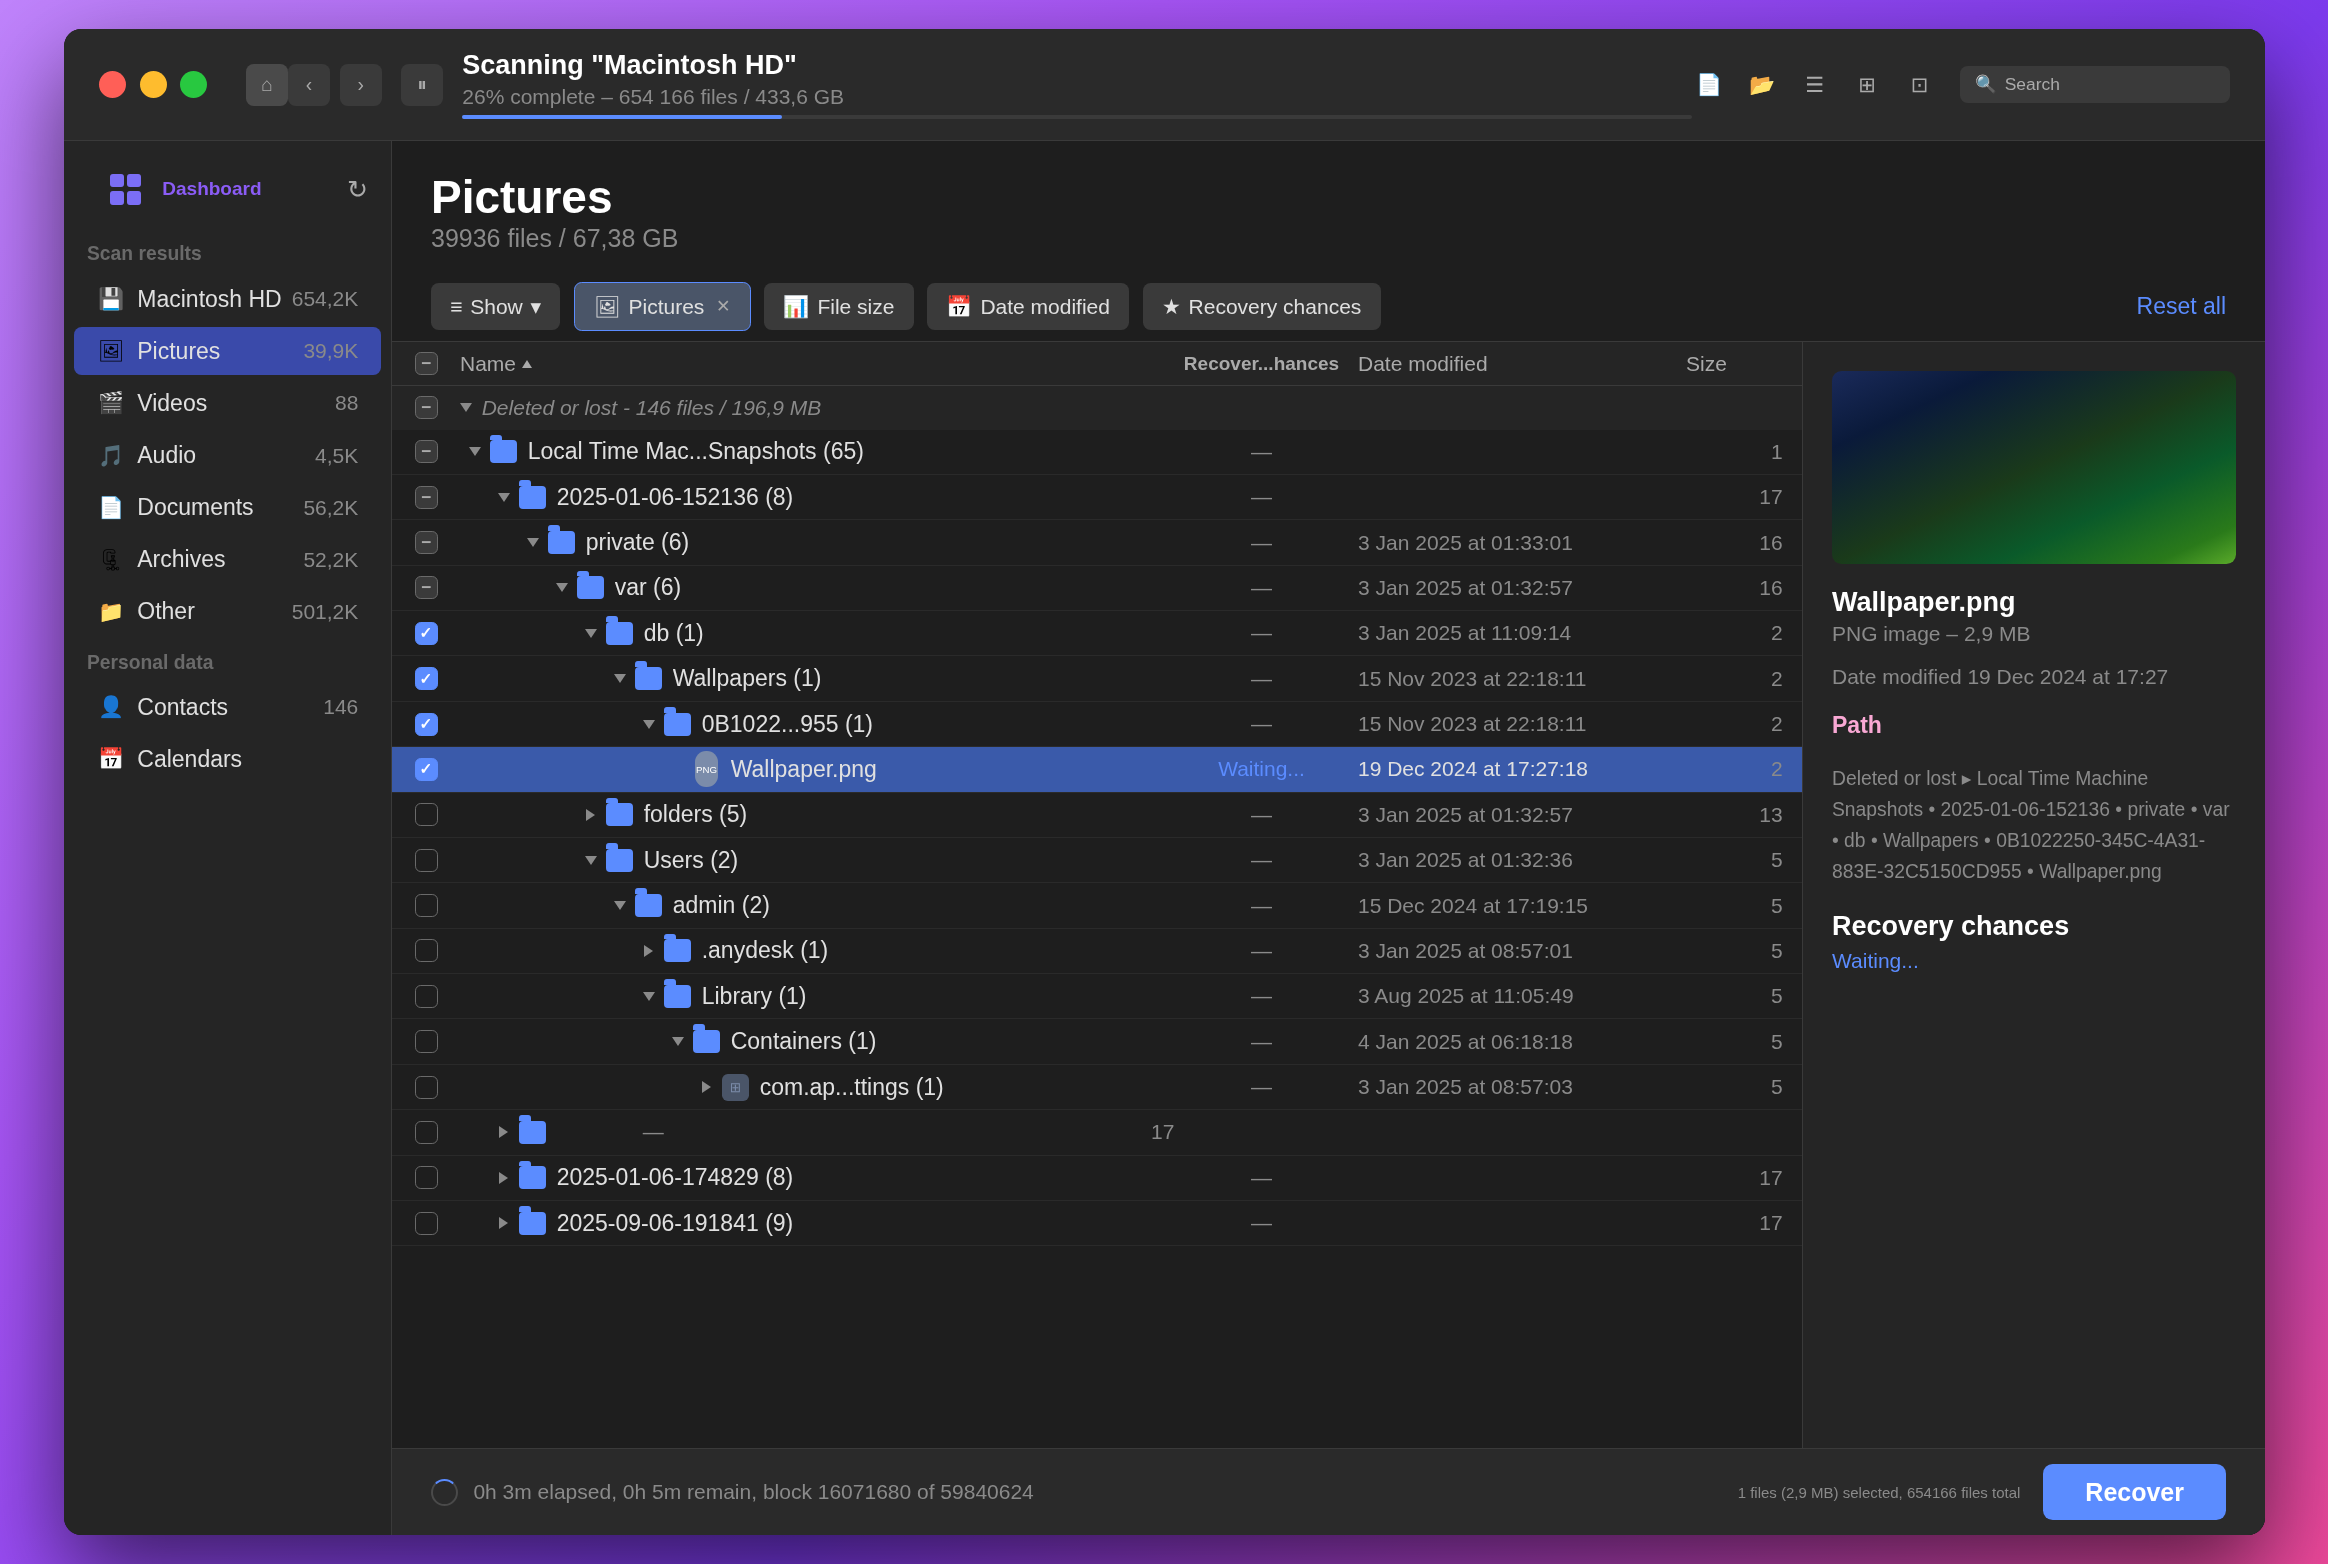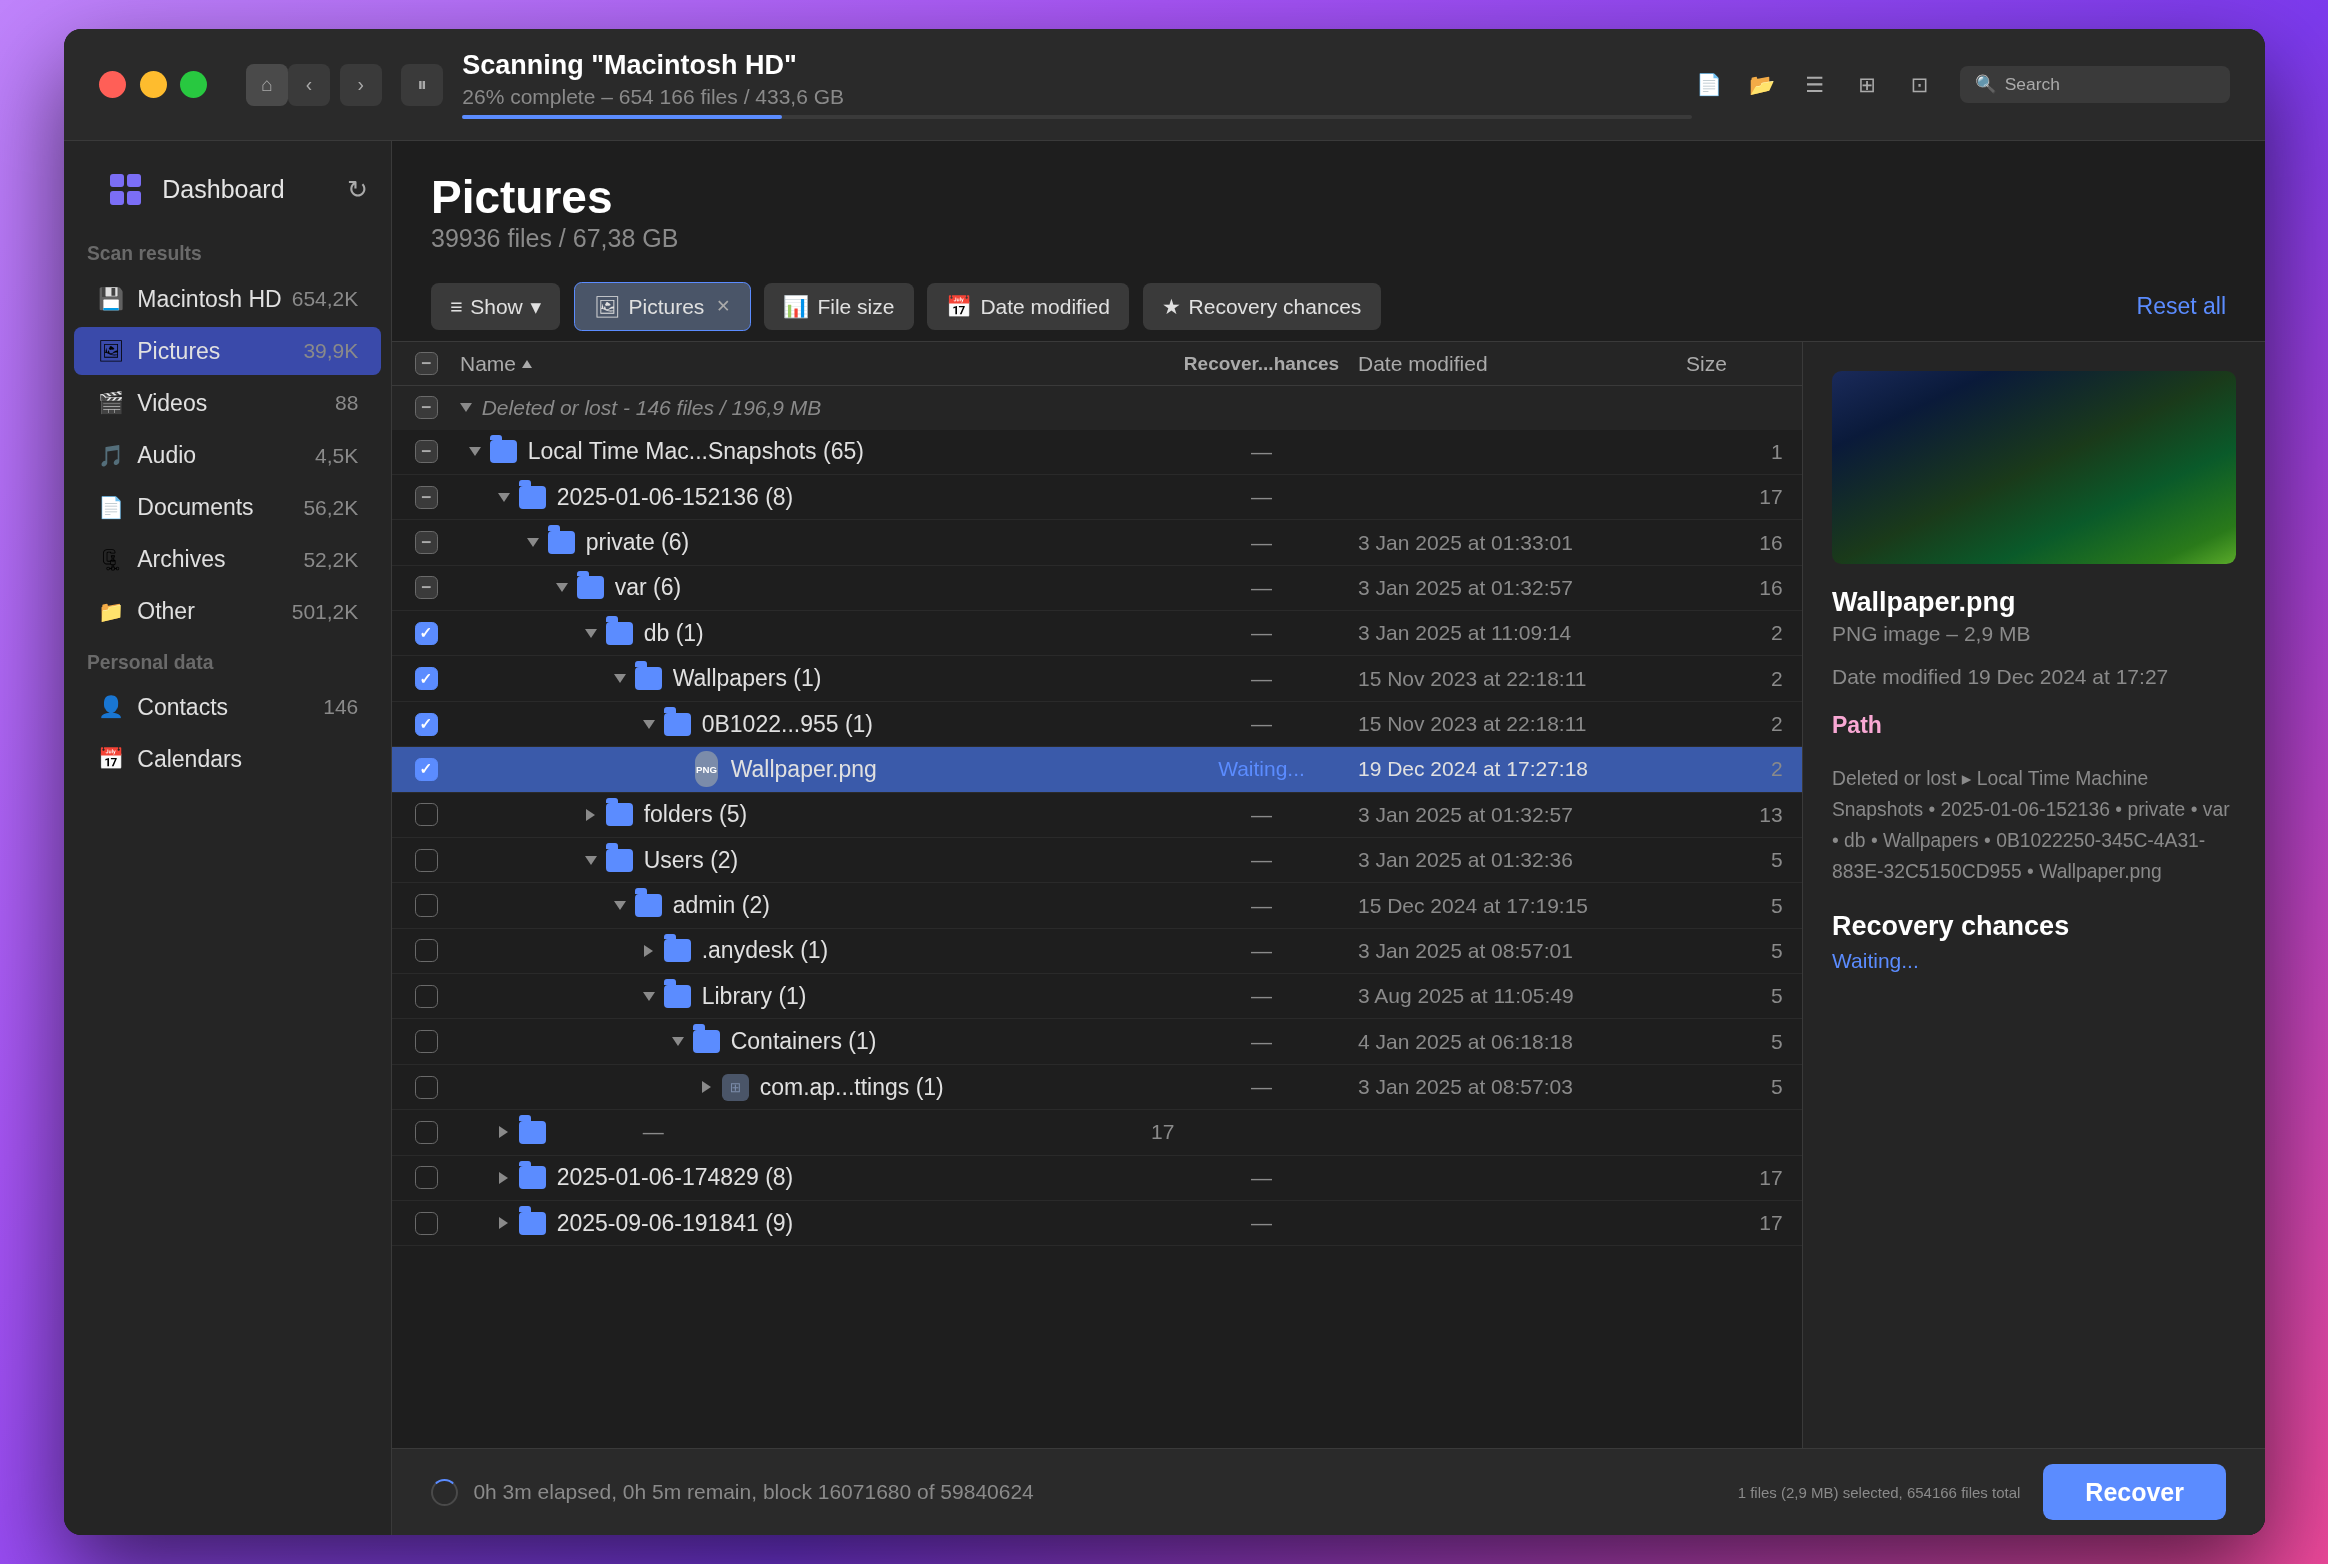--- a/index.html
+++ b/index.html
@@ -415,21 +415,21 @@
     .file-png-icon {
       width: 23px;
       height: 36px;
       background: #7b8caa;
       border-radius: 11px;
       display: flex;
       align-items: center;
       justify-content: center;
       font-size: 9.7px;
       color: white;
-      font-weight: bold;
+      font-weight: normal;
     }
     .com-icon {
       width: 27px;
       height: 27px;
       background: #4a5568;
       border-radius: 5.8px;
       display: flex;
       align-items: center;
       justify-content: center;
       font-size: 13.5px;
@@ -662,21 +662,21 @@
 
     <div class="sidebar">
       <div class="sidebar-header">
         <div class="dashboard-item">
           <div class="dashboard-icon">
             <div></div>
               <div></div>
               <div></div>
               <div></div>
           </div>
-          <span style="font-size:25px;margin-left:9.7px;color:#e5e5e5;font-weight:400;">Dashboard</span>
+          <span style="font-size:19px;margin-left:9.7px;color:#8b5cf6;font-weight:700;">Dashboard</span>
         </div>
         <div class="spinner">↻</div>
       </div>
 
       <div class="section-label">Scan results</div>
 
       <div class="sidebar-item">
         <div class="item-icon">💾</div>
         <span class="item-label">Macintosh HD</span>
         <span class="item-count">654,2K</span>

